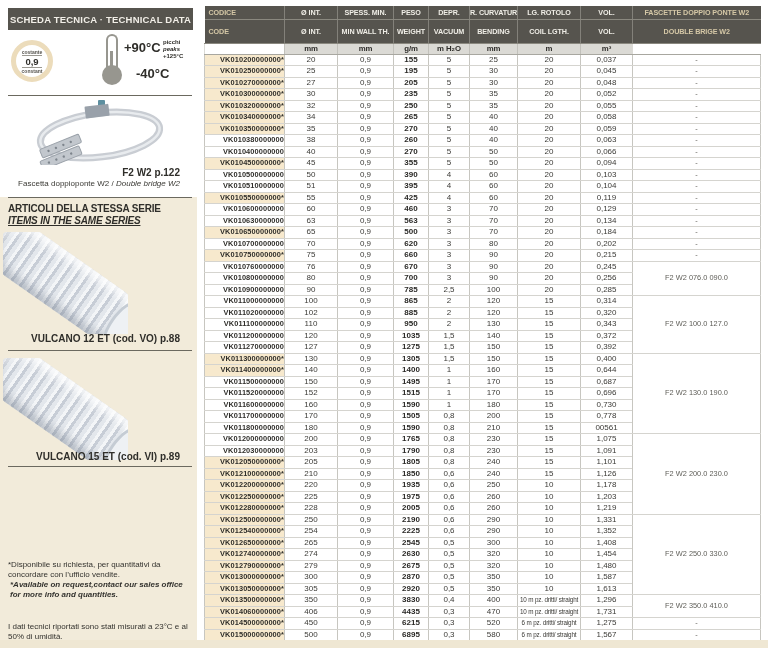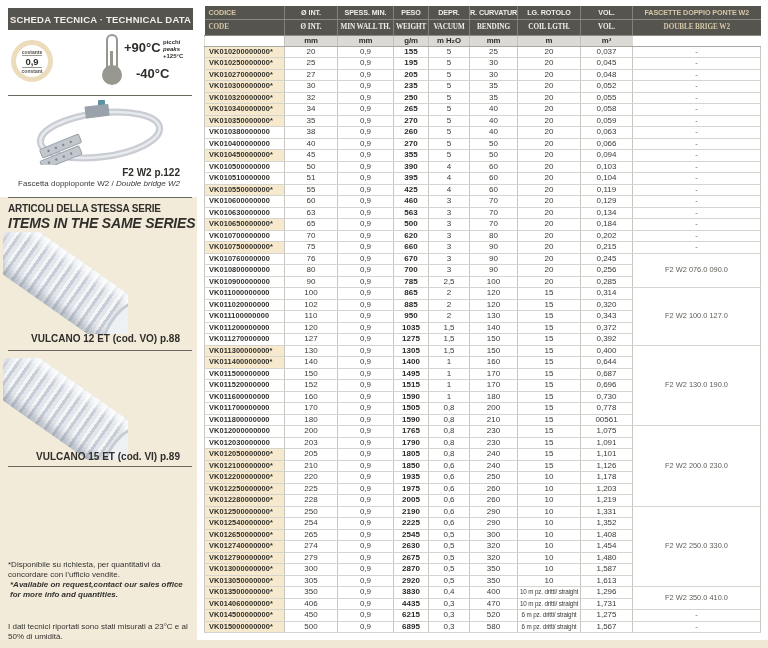--- a/index.html
+++ b/index.html
@@ -36,21 +36,21 @@
   .d1 { top:95px; } .d2 { top:197px; } .d3 { top:350px; } .d4 { top:466px; }
 
   .clamp-box { position:absolute; left:22px; top:99px; width:156px; height:66px; }
 
   .ref-label  { position:absolute; left:8px; width:172px; text-align:right; font-size:10px; font-weight:bold; color:#2f2e2a; }
   .r1 { top:167px; }
   .caption { position:absolute; left:8px; top:179px; width:172px; text-align:right; font-size:8px; color:#3b3a35; }
   .caption i { font-style:italic; }
 
   .series-h1 { position:absolute; left:8px; top:203px; font-size:10px; font-weight:bold; color:#2f2e2a; letter-spacing:-.2px; }
-  .series-h2 { position:absolute; left:8px; top:215px; font-size:14px; font-weight:bold; font-style:italic; color:#2f2e2a; letter-spacing:-.2px; }
+  .series-h2 { position:absolute; left:8px; top:215px; font-size:10px; font-weight:bold; font-style:italic; color:#2f2e2a; letter-spacing:-.2px;text-decoration:underline; }
 
   .hose-fig { position:absolute; width:125px; height:102px; overflow:hidden; }
   .h1f { left:3px; top:232px; } .h2f { left:3px; top:358px; }
   .hose { position:absolute; left:-18px; top:24px; width:160px; height:56px; border-radius:28px;
           background:repeating-linear-gradient(90deg,#f3f5f7 0 3px,#c7cdd6 3px 6px,#e3e7ec 6px 10px);
           box-shadow: inset 0 -7px 9px rgba(110,120,138,.38), inset 0 7px 9px rgba(255,255,255,.85);
           transform:rotate(35deg); }
   .hose:after { content:""; position:absolute; right:-4px; top:1px; width:20px; height:52px; border-radius:50%;
                 background:#eef1f4; border:3px solid #c5ccd4; }
   .v1 { top:333px; } .v2 { top:451px; }
@@ -63,28 +63,28 @@
   .table-wrap { position:absolute; left:204px; top:6px; width:556px; }
   table { width:556px; border-collapse:collapse; table-layout:fixed; }
   th, td { overflow:hidden; }
   thead th { background:#56544e; color:#efede6; font-size:7.2px; font-weight:bold;
              border-left:1px solid #83817a; border-bottom:1px solid #8a887f; text-align:center;
              letter-spacing:-.1px; white-space:nowrap; }
   thead th:first-child { border-left:none; }
   thead th.c0, thead th.c8 { color:#d4c7a6;margin-left:19px; }
   thead th.c0 { text-align:left; padding-left:4px; }
   tr.hr1 th { height:13px; }
-  tr.hr2 th { height:16px;font-family:Liberation Serif, serif; }
+  tr.hr2 th { height:24px; }
   tr.units th { height:11px; background:#dbdad5; color:#2e2d2a; font-size:7.8px; font-weight:bold;
                 border-left:1px solid #c2c1bb; border-bottom:1px solid #a8a7a0; }
   tr.units th.c0, tr.units th.c8 { background:#fff; border-left-color:#dcdbd6; }
   tbody td { height:10.67px; line-height:10.5px; font-size:8px; color:#3b3a36; text-align:center;
              border:1px solid #d5d4cf; border-left:1px solid #c7c6c0; border-right:1px solid #c7c6c0;
              white-space:nowrap; padding:0; }
-  tbody td.code { text-align:left; padding-left:4px; font-weight:bold; font-size:7.4px; letter-spacing:.1px; color:#2f2e2a; }
+  tbody td.code { text-align:right; padding-left:4px; font-weight:bold; font-size:7.4px; letter-spacing:.1px; color:#2f2e2a; }
   tbody td.hl { background:#f7e9cd; }
   tbody td.peso { font-weight:bold; color:#2a2926; }
   tbody td.small { font-size:6.3px; letter-spacing:-.15px; }
   tbody td.w2 { color:#5e5d57; font-size:7.4px; }
 </style>
 </head>
 <body>
 
 <div class="page">
 

